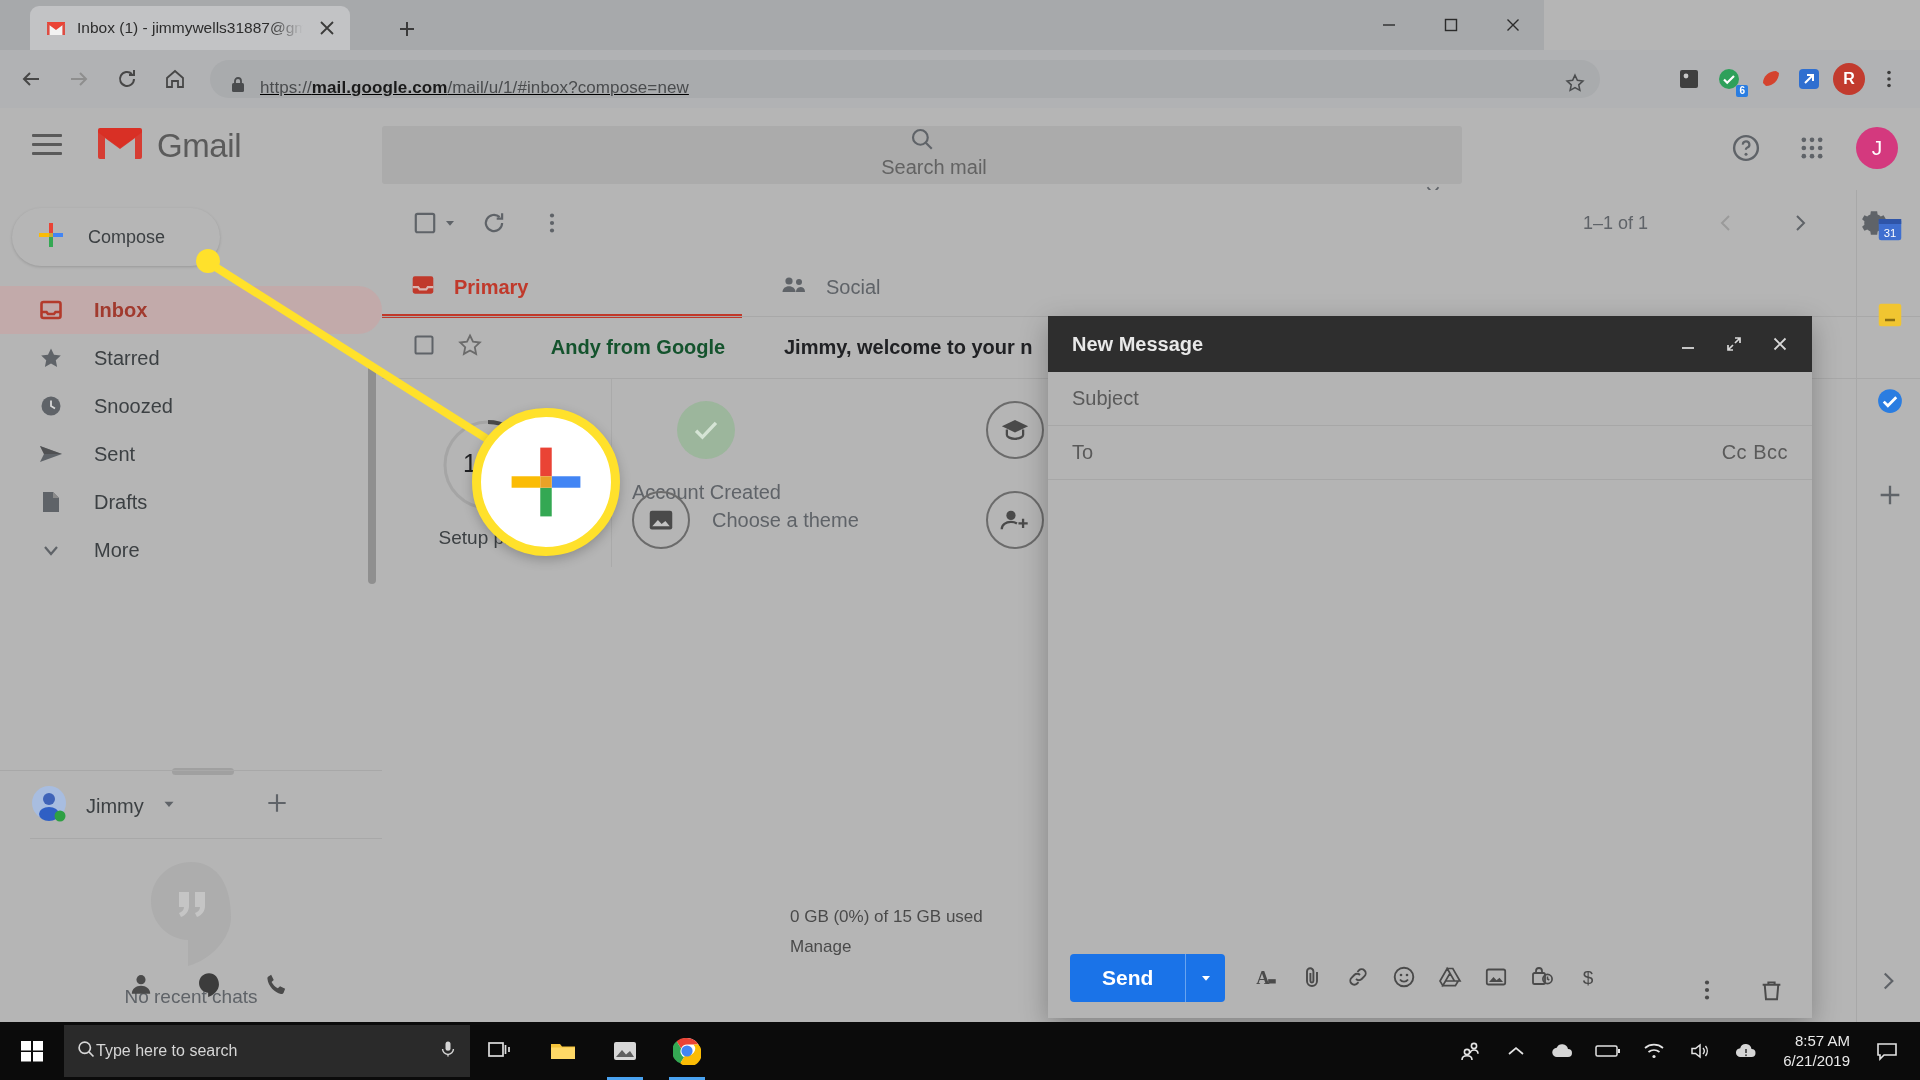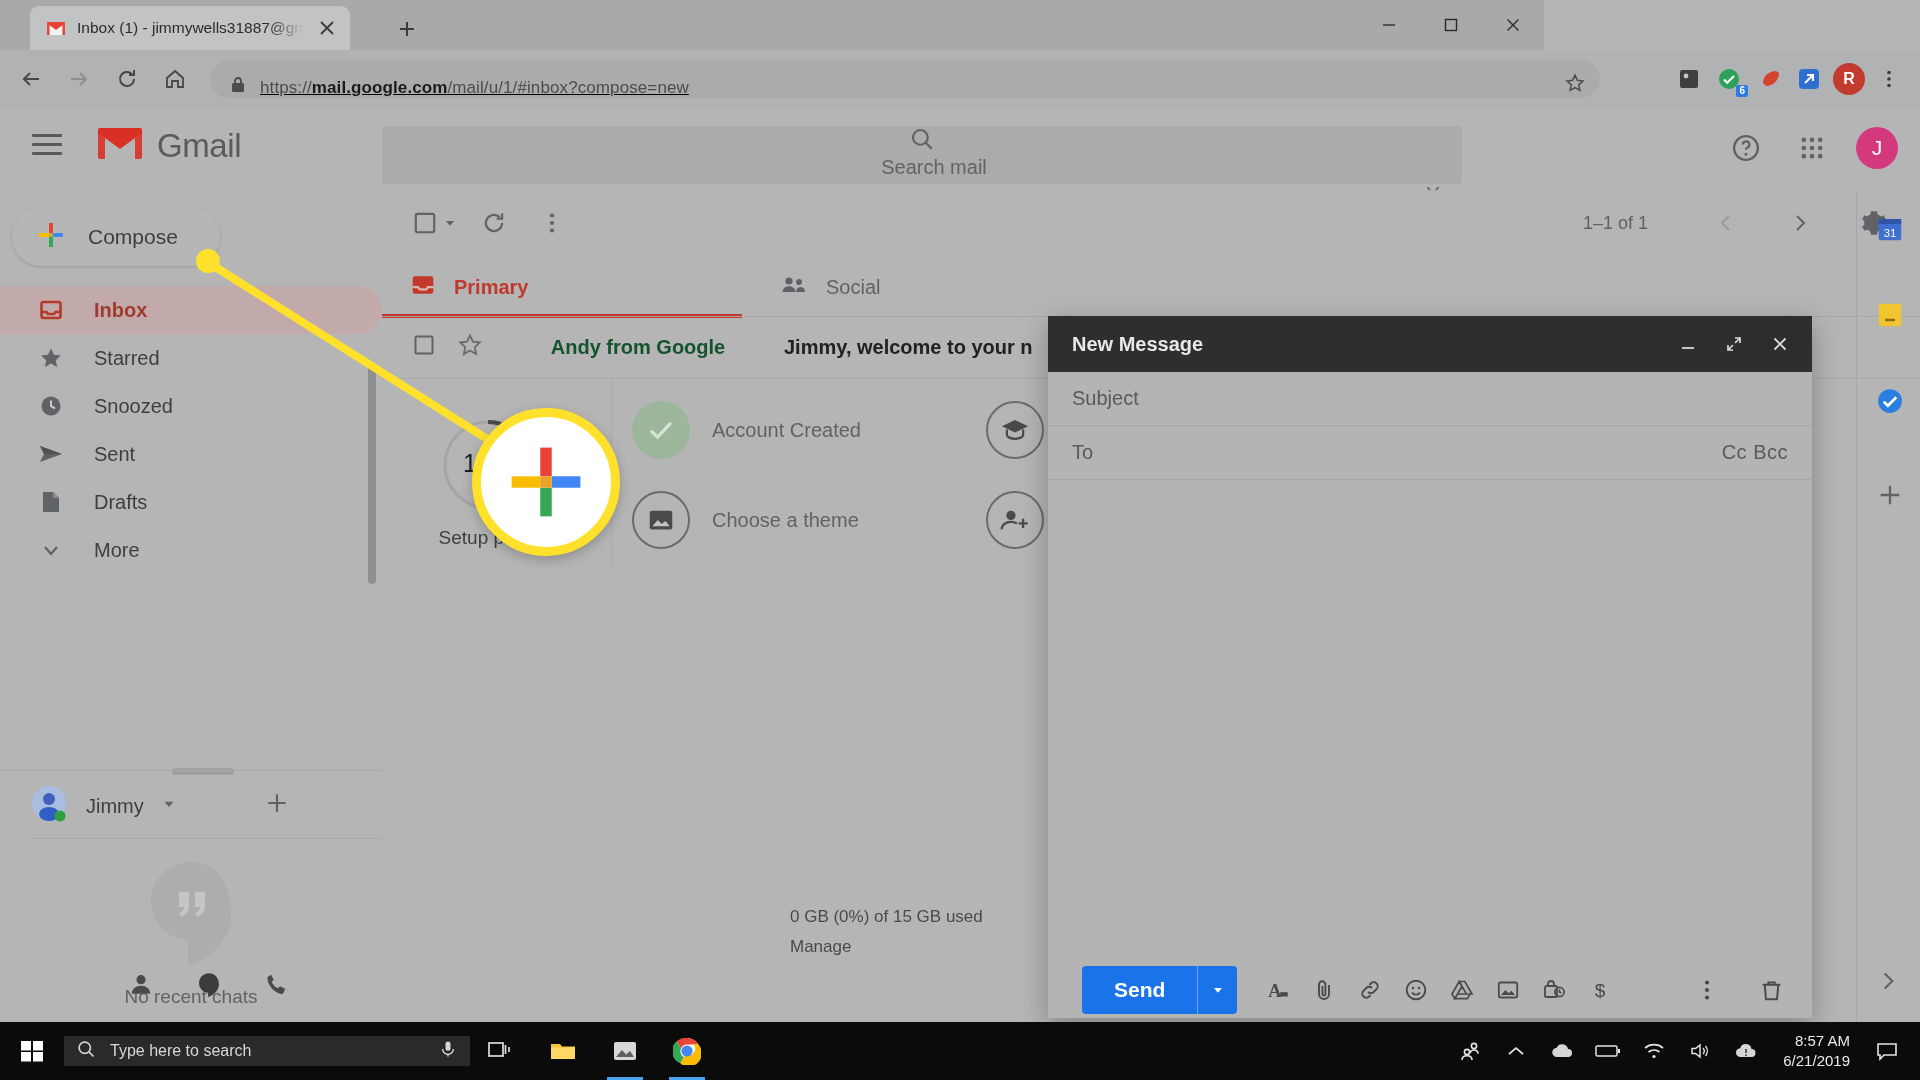--- a/index.html
+++ b/index.html
@@ -99,21 +99,21 @@
     display: flex; align-items: center; justify-content: center; font-size: 21px;
   }
 
   
   .sidebar { position: absolute; left: 0; top: 82px; width: 382px; height: 832px; }
   .compose-btn {
     position: absolute; left: 12px; top: 18px; width: 208px; height: 58px;
     background: #b6b6b6; border-radius: 30px; box-shadow: 0 1px 3px rgba(0,0,0,.16);
     display: flex; align-items: center; padding-left: 24px; gap: 22px;
   }
-  .compose-label { font-size: 21px; color: #3c4043; }
+  .compose-label { font-size: 18px; color: #3c4043; }
 
   .nav-list { position: absolute; left: 0; top: 96px; width: 382px; }
   .nav-item {
     height: 48px; display: flex; align-items: center; padding-left: 38px; gap: 30px;
     font-size: 20px; color: #3c4043; position: relative;
   }
   .nav-item.active { background: #c2aaaa; color: #a13a2e; font-weight: 700; border-radius: 0 24px 24px 0; }
   .nav-ico { width: 26px; height: 26px; flex: 0 0 26px; display:flex; align-items:center; justify-content:center;}
 
   .sidebar-divider { position:absolute; left: 0; top: 580px; width: 382px; height: 1px; background: #a8a8a8; }
@@ -191,21 +191,21 @@
   }
   .compose-title { font-size: 20px; color: #e8e8e8; font-weight: 700; }
   .compose-hdr-btns { margin-left: auto; display: flex; align-items: center; gap: 10px; }
   .chb { width: 36px; height: 36px; display:flex; align-items:center; justify-content:center; }
 
   .compose-field { height: 54px; display: flex; align-items: center; padding: 0 24px; border-bottom: 1px solid #a7a7a7; position: relative;}
   .cf-label { font-size: 20px; color: #5a5a5a; }
   .cf-ccbcc { margin-left: auto; font-size: 20px; color: #5a5a5a; letter-spacing: .5px;}
   .compose-body { height: 474px; }
 
-  .compose-toolbar { height: 72px; display: flex; align-items: center; padding: 0 18px 0 34px; gap: 0; }
+  .compose-toolbar { height: 72px; display: flex; padding: 0 18px 0 22px; gap: 0; }
   .send-btn {
     height: 48px; background: #1a73e8; border-radius: 4px; display: flex; align-items: center;
     color: #fff;
   }
   .send-btn .lbl { font-size: 21px; font-weight: 700; padding: 0 32px; }
   .send-btn .caret { width: 40px; height: 48px; display: flex; align-items: center; justify-content: center; border-left: 1px solid rgba(255,255,255,.35);}
   .ct-ico { width: 46px; height: 46px; display:flex; align-items:center; justify-content:center; }
   .ct-right { margin-left: auto; display: flex; align-items: center; }
 
   
@@ -214,21 +214,21 @@
     position: absolute; left: 472px; top: 408px; width: 148px; height: 148px;
     border-radius: 50%; background: #fff; border: 9px solid #ffe12b;
     box-shadow: 0 4px 12px rgba(0,0,0,.22); display: flex; align-items: center; justify-content: center;
   }
   .callout-dot { position: absolute; left: 196px; top: 249px; width: 24px; height: 24px; border-radius: 50%; background: #ffe12b; }
 
   
   .taskbar { position: absolute; left: 0; bottom: 0; width: 1920px; height: 58px; background: #0b0b0b; display: flex; align-items: center; }
   .start-btn { width: 64px; height: 58px; display: flex; align-items: center; justify-content: center; }
   .tb-search {
-    width: 406px; height: 30px; background: #2a2a2a; display: flex; align-items: center; gap: 14px; padding: 0 12px;
+    width: 406px; height: 52px; background: #2a2a2a; display: flex; align-items: center; padding: 0 12px;
   }
   .tb-search-txt { font-size: 16px; color: #d6d6d6; }
   .tb-mic { margin-left: auto; }
   .tb-app { width: 62px; height: 58px; display: flex; align-items: center; justify-content: center; position: relative; }
   .tb-app.run::after { content:''; position:absolute; bottom:0; left: 13px; width: 36px; height: 3px; background:#4aa3f0;}
   .tray { margin-left: auto; display: flex; align-items: center; gap: 20px; padding-right: 16px; }
   .tray-ico { width: 26px; height: 26px; display: flex; align-items: center; justify-content: center; }
   .clock { text-align: right; color: #eaeaea; font-size: 15px; line-height: 20px; margin-left: 4px;}
   .action-center { width: 34px; height: 58px; display:flex; align-items:center; justify-content:center; }
 </style>
@@ -625,21 +625,21 @@
       <div class="setup">
         <div class="setup-left">
           <svg class="ring" viewBox="0 0 96 96">
             <circle cx="48" cy="48" r="43" fill="none" stroke="#a5a5a5" stroke-width="3"></circle>
             <circle cx="48" cy="48" r="43" fill="none" stroke="#4a4a4a" stroke-width="4" stroke-dasharray="27 243" stroke-dashoffset="0" transform="rotate(-90 48 48)"></circle>
           </svg>
           <div class="ring-pct">10%</div>
           <div class="setup-caption">Setup progress</div>
         </div>
 
-        <div class="setup-task" style="left:250px; top:22px;">
+        <div class="setup-task" style="left:250px; top:22px;flex-direction:column;">
           <span class="task-circle done">
             <svg width="34" height="34" viewBox="0 0 24 24">
                 <path d="M5 12.5l4.5 4.5L19 7" fill="none" stroke="#d5e4d5" stroke-width="2.4"></path>
               </svg>
           </span>
           <span class="task-label">Account Created</span>
         </div>
 
         <div class="setup-task" style="left:250px; top:112px;text-align:center;">
           <span class="task-circle outline">

